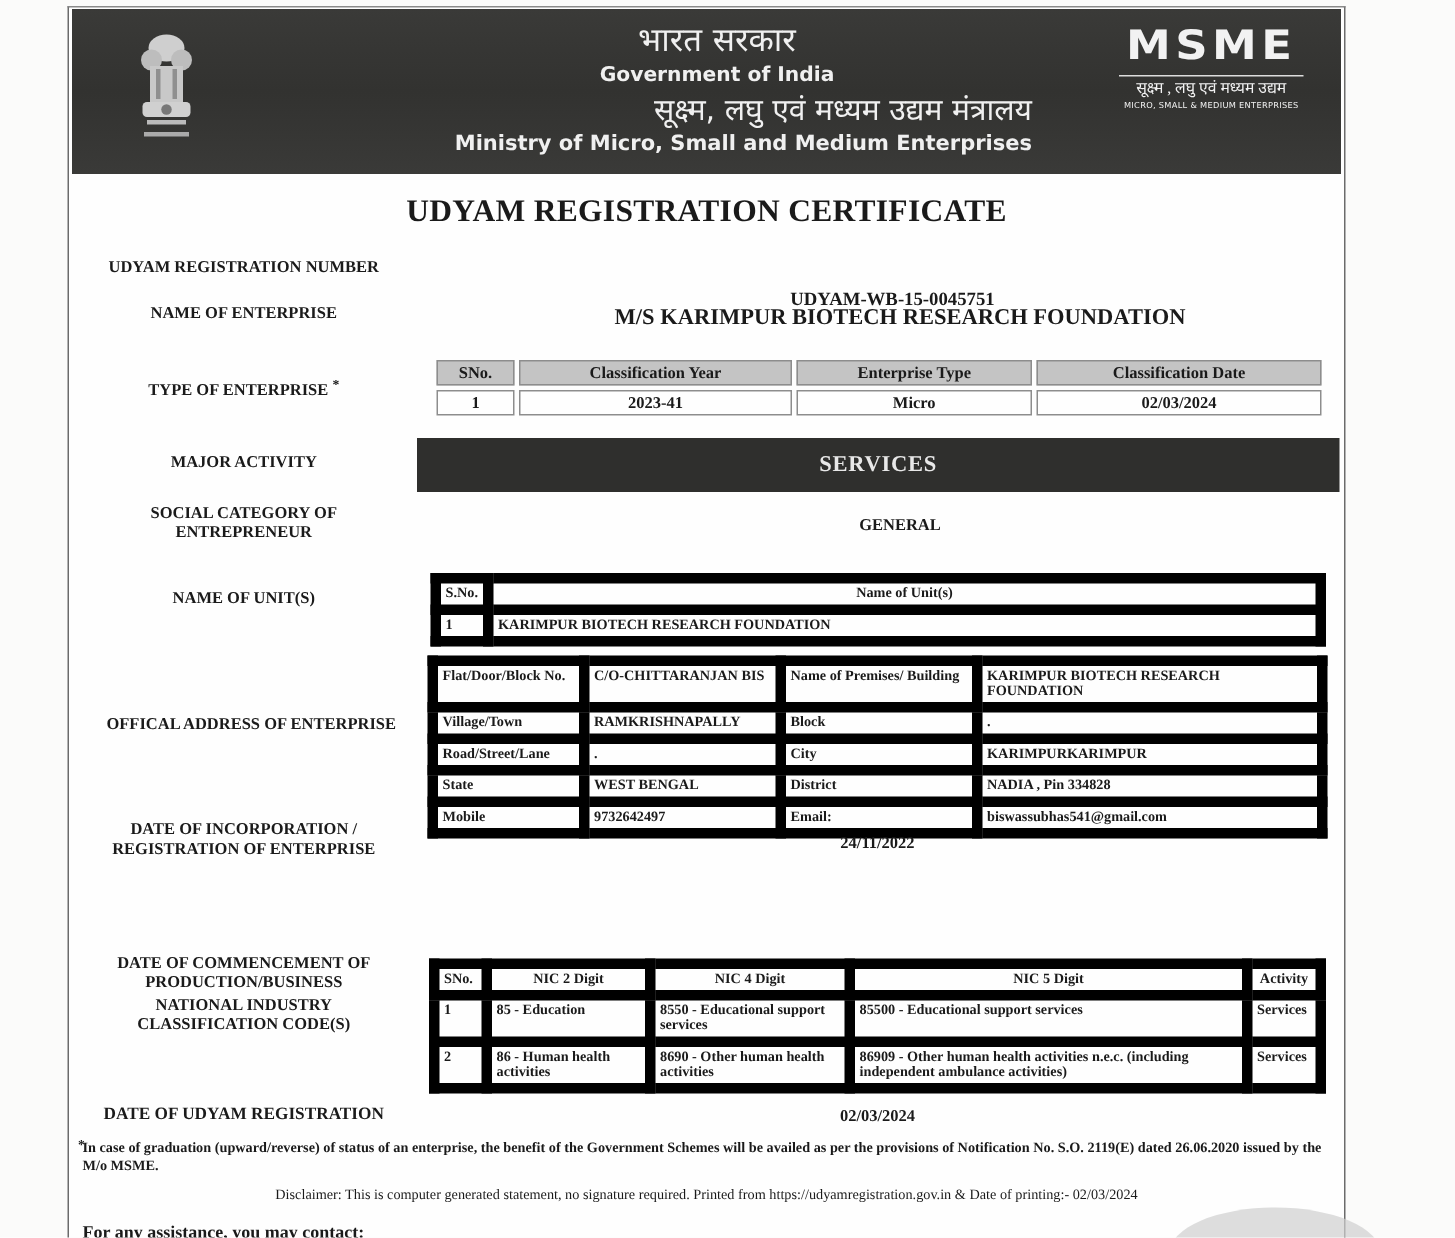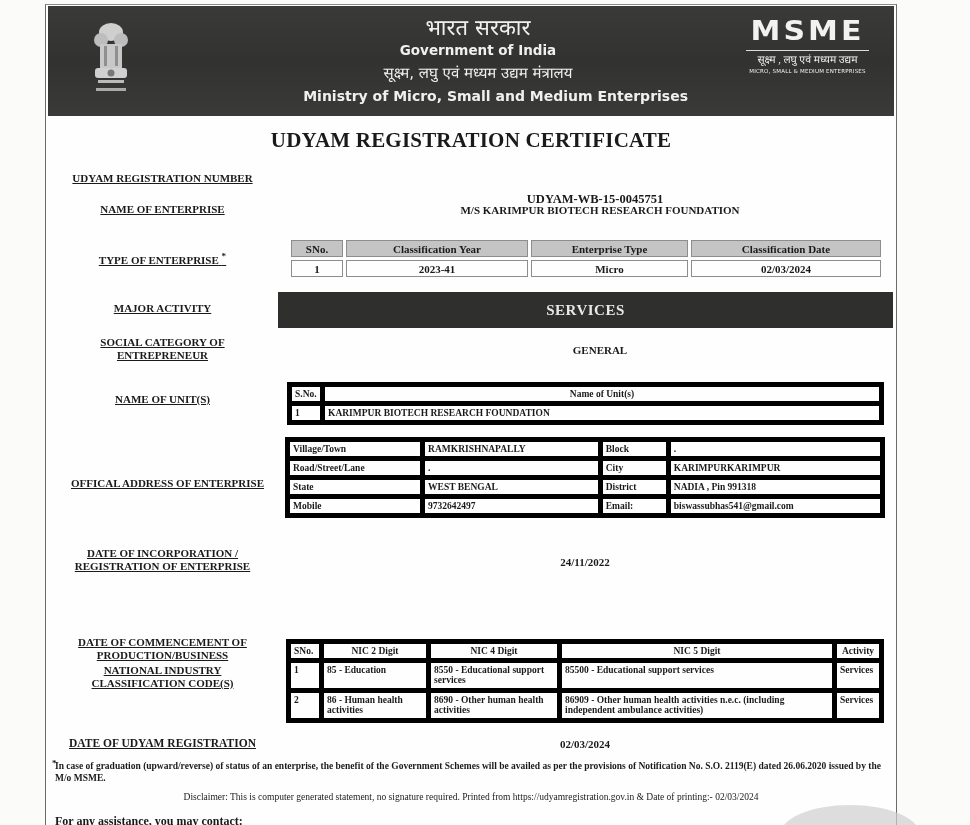--- a/index.html
+++ b/index.html
@@ -18,47 +18,47 @@
     position: absolute; left: 48px; top: 6px; width: 846px; height: 110px;
     background: linear-gradient(180deg, #3a3a38 0%, #323230 50%, #3a3a38 100%);
   }
   .emblem { position: absolute; left: 38px; top: 12px; width: 50px; height: 80px; }
   .banner-text {
     position: absolute; left: 220px; top: 10px; width: 420px; text-align: center;
     color: #f0f0f0; font-family: "DejaVu Sans", "Liberation Sans", sans-serif;
   }
   .bt-hi1 { font-size: 22px; line-height: 24px; }
   .bt-en1 { font-size: 13.5px; font-weight: bold; line-height: 20px; }
-  .bt-hi2 { font-size: 15px; line-height: 26px; }
+  .bt-hi2 { font-size: 20px; line-height: 26px; text-align: right; }
   .bt-en2 { font-size: 14px; font-weight: bold; line-height: 20px; text-align: right; }
   .msme { position: absolute; left: 692px; top: 8px; width: 135px; color: #f2f2f2; text-align: center; }
   .msme-word { font-family: "DejaVu Sans", sans-serif; font-weight: bold; font-size: 30px; letter-spacing: 3px; line-height: 34px; transform: scaleY(0.9); }
   .msme-rule { height: 1px; background: #ddd; margin: 2px 6px; }
   .msme-hi { font-size: 10.5px; line-height: 14px; }
   .msme-en { font-family: "DejaVu Sans", sans-serif; font-size: 5.5px; line-height: 9px; letter-spacing: 0.2px; }
 
   .title {
     position: absolute; left: 48px; top: 128px; width: 846px; text-align: center;
     font-size: 21px; font-weight: bold; letter-spacing: 0.2px;
   }
   .lbl {
-    position: absolute; font-size: 11px; font-weight: bold; text-align: center; line-height: 13px; text-decoration: underline;
+    position: absolute; font-size: 11px; font-weight: bold; text-align: center; line-height: 13px;
   }
   .val {
     position: absolute; font-size: 11.5px; font-weight: bold; text-align: center;
   }
   table { border-collapse: collapse; position: absolute; font-family: "Liberation Serif", serif; }
   .t-type td, .t-type th { border: 1px solid #8d8d8d; font-size: 11px; font-weight: bold; text-align: center; height: 15px; padding: 0; }
   .t-type { border-spacing: 3px; border-collapse: separate; }
   .t-type th { background: #c4c4c4; }
   .services {
     position: absolute; left: 278px; top: 292px; width: 615px; height: 36px;
     background: #2f2f2d; color: #e8e8e8; font-size: 15px; font-weight: bold; text-align: center; line-height: 36px; letter-spacing: 0.5px;
   }
-  .t-grid td, .t-grid th { border: 5px solid #000000; font-size: 9.5px; font-weight: bold; padding: 2px 3px; text-align: left; vertical-align: top; }
+  .t-grid td, .t-grid th { border: 7px solid #000000; font-size: 9.5px; font-weight: bold; padding: 2px 3px; text-align: left; vertical-align: top; }
   .t-grid th { text-align: center; }
   .t-unit th.sn, .t-unit td.sn { width: 22px; }
   .footnote {
     position: absolute; left: 55px; top: 760px; width: 835px; font-size: 9.5px; font-weight: bold; line-height: 12px;
   }
   .footnote .star { position: absolute; left: -3px; top: -3px; font-size: 9px; }
   .disclaimer { position: absolute; left: 48px; top: 792px; width: 846px; text-align: center; font-size: 9.5px; }
   .assist { position: absolute; left: 55px; top: 814px; font-size: 12px; font-weight: bold; }
   .stamp { position: absolute; left: 780px; top: 805px; width: 140px; height: 60px; border-radius: 50%; background: #cfcfcf; opacity: 0.7; }
 </style>
@@ -95,21 +95,21 @@
     <div class="msme-en">MICRO, SMALL &amp; MEDIUM ENTERPRISES</div>
   </div>
 </div>
 
 <div class="title">UDYAM REGISTRATION CERTIFICATE</div>
 
 <div class="lbl" style="left:55px;top:172px;width:215px;">UDYAM REGISTRATION NUMBER</div>
 <div class="val" style="left:420px;top:171px;width:350px;font-size:12.5px;margin-top:21px;">UDYAM-WB-15-0045751</div>
 
 <div class="lbl" style="left:55px;top:203px;width:215px;">NAME OF ENTERPRISE</div>
-<div class="val" style="left:400px;top:204px;width:400px;font-size:11px;">M/S KARIMPUR BIOTECH RESEARCH FOUNDATION</div>
+<div class="val" style="left:400px;top:204px;width:400px;font-size:15px;">M/S KARIMPUR BIOTECH RESEARCH FOUNDATION</div>
 
 <div class="lbl" style="left:55px;top:250px;width:215px;">
   <span>TYPE OF ENTERPRISE</span>
   <sup>*</sup>
 </div>
 <table class="t-type" style="left:288px;top:237px;width:596px;">
   <tbody>
       <tr>
     <th style="width:50px">SNo.</th>
     <th style="width:180px">Classification Year</th>
@@ -144,37 +144,43 @@
   <tr>
     <td class="sn">1</td>
     <td>KARIMPUR BIOTECH RESEARCH FOUNDATION</td>
   </tr>
 </tbody>
   </table>
 
 <div class="lbl" style="left:55px;top:477px;width:225px;">OFFICAL ADDRESS OF ENTERPRISE</div>
 <table class="t-grid" style="left:285px;top:437px;width:600px;">
   <tbody>
+      <tr>
+    <td style="width:88px">Flat/Door/Block No.</td>
+    <td style="width:118px">C/O-CHITTARANJAN BIS</td>
+    <td style="width:118px">Name of Premises/ Building</td>
+    <td>KARIMPUR BIOTECH RESEARCH FOUNDATION</td>
+  </tr>
   <tr>
     <td>Village/Town</td>
     <td>RAMKRISHNAPALLY</td>
     <td>Block</td>
     <td>.</td>
   </tr>
   <tr>
     <td>Road/Street/Lane</td>
     <td>.</td>
     <td>City</td>
     <td>KARIMPURKARIMPUR</td>
   </tr>
   <tr>
     <td>State</td>
     <td>WEST BENGAL</td>
     <td>District</td>
-    <td>NADIA , Pin 991318</td>
+    <td>NADIA , Pin 334828</td>
   </tr>
   <tr>
     <td>Mobile</td>
     <td>9732642497</td>
     <td>Email:</td>
     <td>biswassubhas541@gmail.com</td>
   </tr>
 </tbody>
   </table>
 

